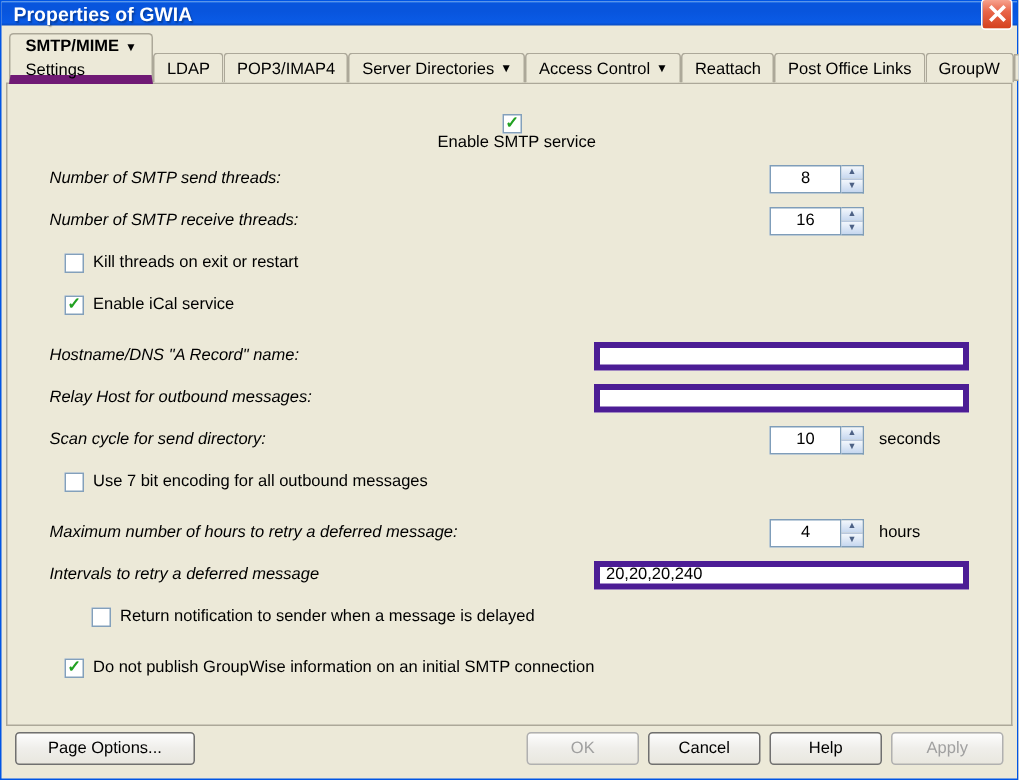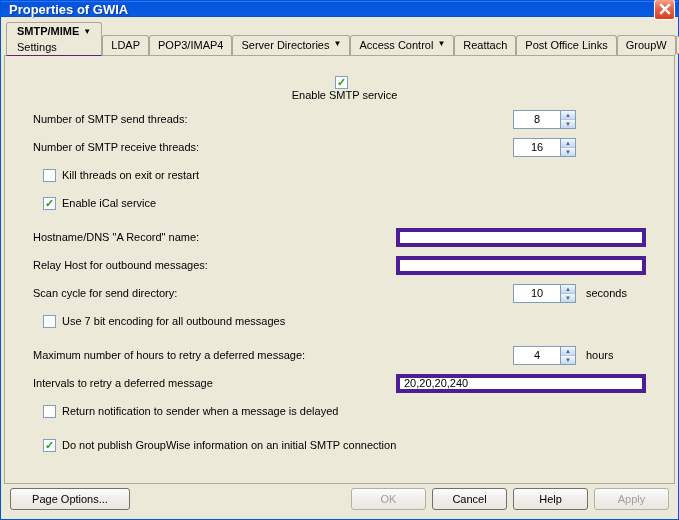--- a/index.html
+++ b/index.html
@@ -65,35 +65,36 @@
     border-bottom: none;
     background: #ece9d8;
     padding: 3px 8px;
     font-size: 11px;
     margin-right: 0px;
     border-radius: 3px 3px 0 0;
     position: relative;
     cursor: pointer;
     height: 20px;
     display: flex;
+    align-items: center;
     gap: 4px;
     white-space: nowrap;
   }
   .tab.active {
     background: #ece9d8;
     font-weight: bold;
     height: 34px;
     padding: 2px 10px;
     margin-bottom: -1px;
     display: flex;
     flex-direction: column;
     align-items: flex-start;
     justify-content: space-between;
     z-index: 2;
-    border-bottom: 1px solid #701a75;
+    border-bottom: 6px solid #701a75;
   }
   .tab.active .tab-sub {
     font-weight: normal;
     font-size: 11px;
   }
   .tab-top { display:flex; align-items:center; gap:4px;}
   .tab .caret { font-size: 8px; }
   .tab-scroll {
     margin-left: auto;
     display: flex;
@@ -119,21 +120,21 @@
     padding: 20px 28px 10px 28px;
     background: #ece9d8;
     overflow: hidden;
   }
   .row {
     display: flex;
     align-items: center;
     margin-bottom: 8px;
     min-height: 20px;
   }
-  .row .lbl { flex: none; }
+  .row .lbl { flex: none; font-style: italic; }
   .chk {
     width: 13px;
     height: 13px;
     border: 1px solid #83a0bb;
     background: white;
     margin-right: 6px;
     display: inline-flex;
     align-items: center;
     justify-content: center;
     cursor: pointer;
@@ -349,21 +350,21 @@
             </div>
           <span class="unit">hours</span>
         </div>
       </div>
 
       <div class="row">
         <span class="lbl label-col">Intervals to retry a deferred message</span>
         <input class="textin wide" value="20,20,20,240" style="">
       </div>
 
-      <div class="row" style="margin-left:10px;">
+      <div class="row" style="margin-left:28px;">
         <span class="chk"></span>
         <span class="label-text">Return notification to sender when a message is delayed</span>
       </div>
 
       <div class="section-gap"></div>
 
       <div class="row" style="margin-left:10px;">
         <span class="chk checked"></span>
         <span class="label-text">Do not publish GroupWise information on an initial SMTP connection</span>
       </div>

